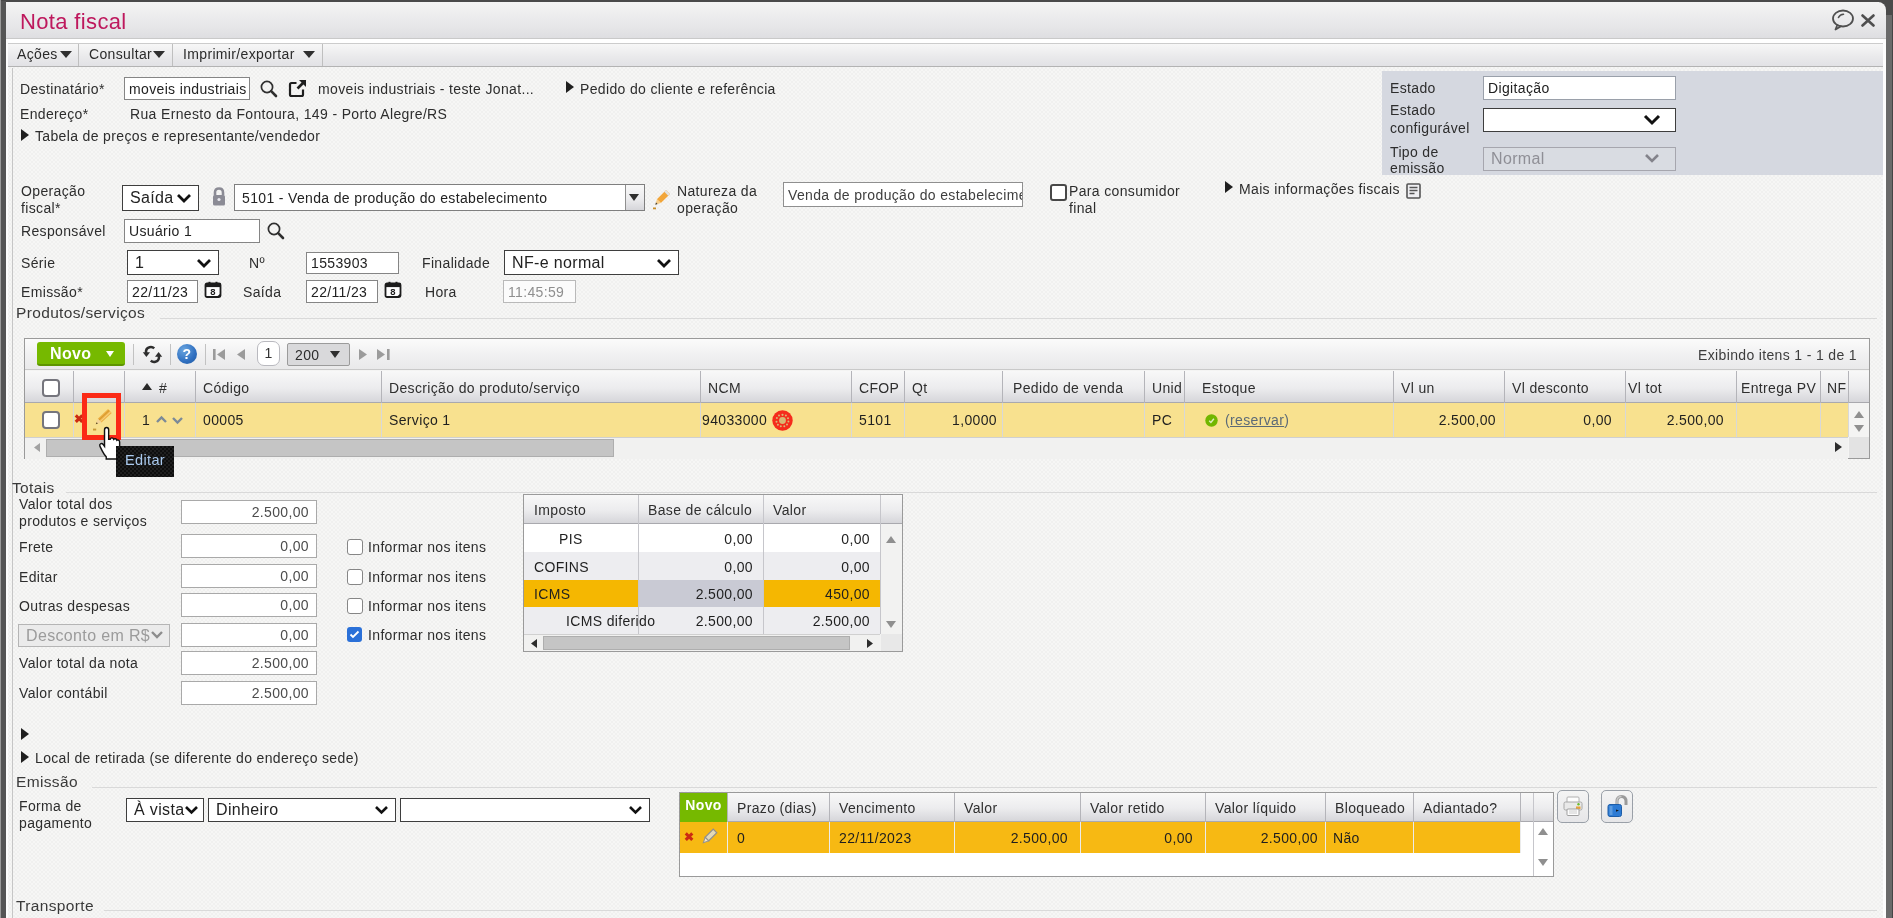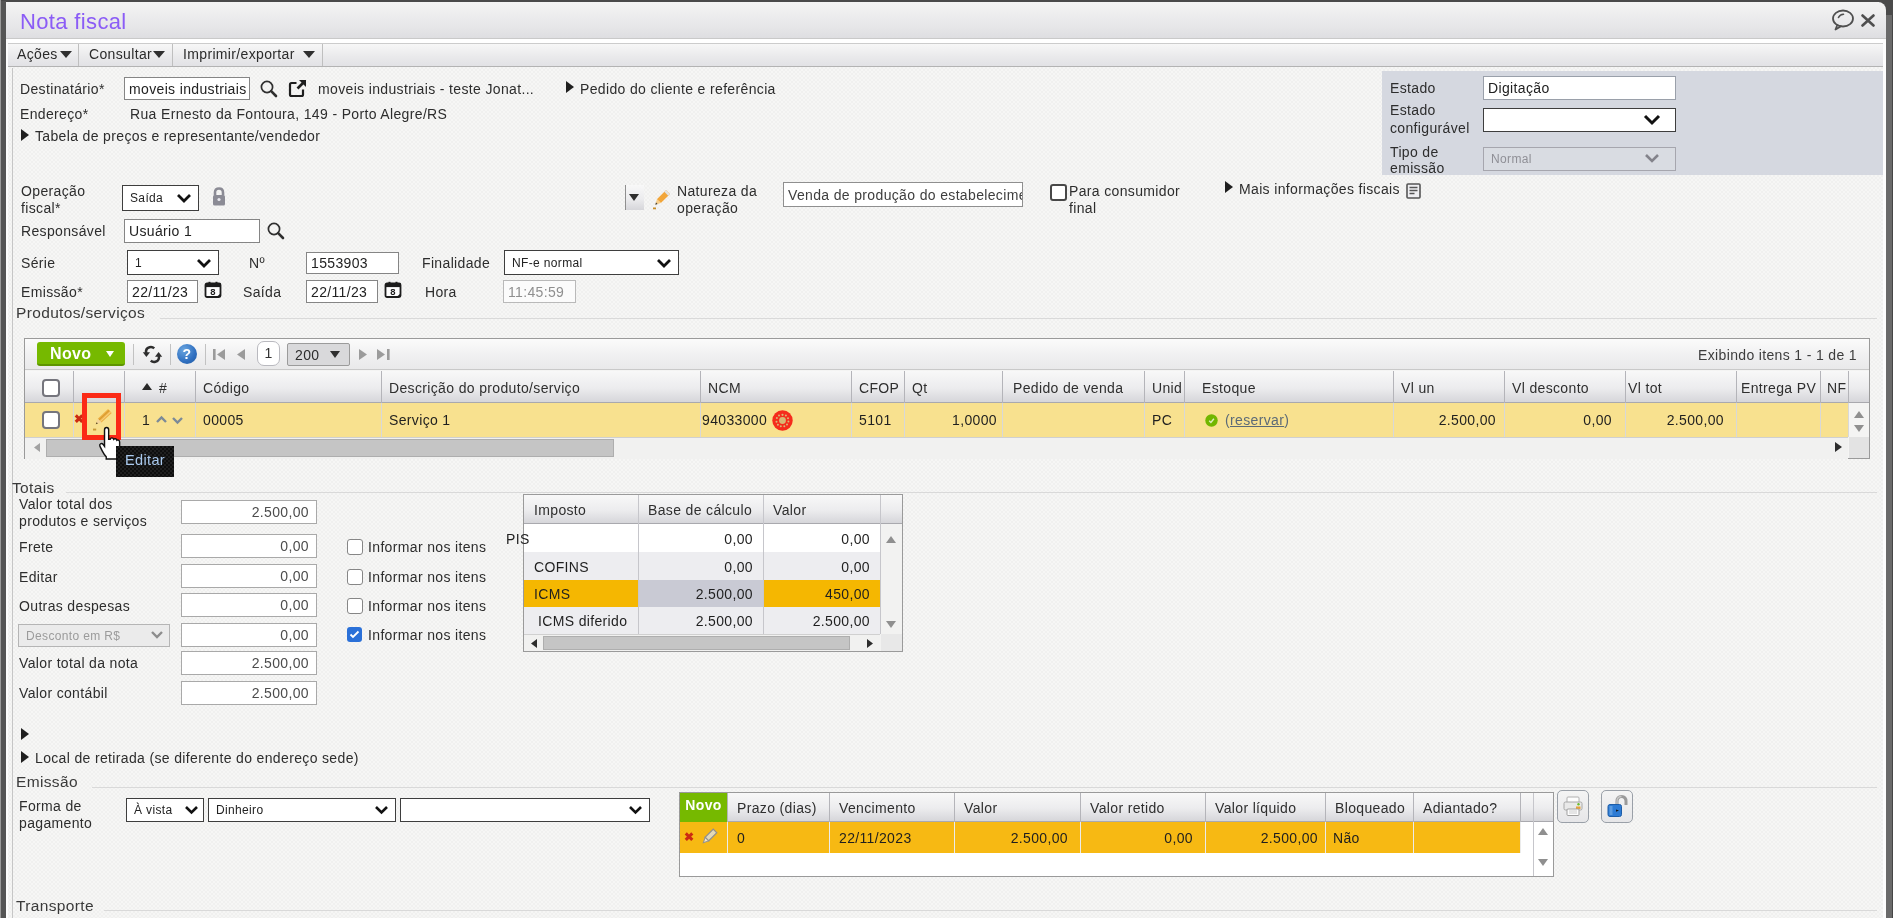--- a/index.html
+++ b/index.html
@@ -2,21 +2,21 @@
 <html><head><meta charset="utf-8">
 <style>
 html,body{margin:0;padding:0}
 body{width:1893px;height:918px;position:relative;overflow:hidden;background:#f2f2f1;font-family:"Liberation Sans",sans-serif;-webkit-font-smoothing:antialiased;letter-spacing:0.35px;background:#f0f0ef;background-image:radial-gradient(rgba(255,255,255,.38) 1px,transparent 1.2px),radial-gradient(rgba(255,255,255,.38) 1px,transparent 1.2px);background-position:0 0,2px 2px;background-size:4px 4px}
 #page{position:absolute;left:0;top:0;width:1893px;height:918px}
 .abs{position:absolute}
 .t{position:absolute;font-size:14px;color:#2d2d2d;white-space:nowrap;line-height:18px}
 .t15{position:absolute;font-size:15.5px;color:#3a3a3a;white-space:nowrap;line-height:19px}
 .inp{position:absolute;background:#fff;border:1px solid #858585;font-size:14px;color:#222;display:flex;align-items:center;padding:0 4px;box-sizing:border-box;white-space:nowrap;overflow:hidden}
 .inpg{position:absolute;background:#fff;border:1px solid #a9a9a9;font-size:14px;color:#4c4c4c;display:flex;align-items:center;justify-content:flex-end;padding:0 7px;box-sizing:border-box;white-space:nowrap}
-.sel{position:absolute;background:#fff;border:1.5px solid #3e3e3e;font-size:12px;color:#222;display:flex;align-items:center;box-sizing:border-box;padding:0 7px;white-space:nowrap}
+.sel{position:absolute;background:#fff;border:1.5px solid #3e3e3e;font-size:16px;color:#222;display:flex;align-items:center;box-sizing:border-box;padding:0 7px;white-space:nowrap}
 .arr{display:inline-block;width:0;height:0;border-left:6px solid transparent;border-right:6px solid transparent;border-top:7px solid #2f2f2f;vertical-align:middle}
 .cb{position:absolute;width:13px;height:13px;border:2px solid #484848;border-radius:3px;background:#fff}
 .fline{position:absolute;height:1px;background:#d9d9d9}
 .vsep{position:absolute;width:1px;background:#b4b4b9}
 .hdrtxt{position:absolute;font-size:14px;color:#2f2f2f;white-space:nowrap}
 .celltxt{position:absolute;font-size:14px;color:#1f1f1f;white-space:nowrap}
 .rnum{position:absolute;font-size:14px;color:#1f1f1f;white-space:nowrap;text-align:right}
 .gr{background:linear-gradient(180deg,#f8f8f8 0%,#ececee 55%,#d6d6da 100%)}
 .tri{position:absolute;width:0;height:0}
 </style></head>
@@ -26,21 +26,21 @@
 <div class="abs" style="left:0;top:0;width:1893px;height:2px;background:#4a4a4a"></div>
 <div class="abs" style="left:0;top:0;width:1px;height:918px;background:#9a9a9a"></div>
 <div class="abs" style="left:1px;top:1px;width:5px;height:917px;background:#555"></div>
 <div class="abs" style="left:6px;top:2px;width:2px;height:916px;background:#fdfdfd"></div>
 <div class="abs" style="left:1883px;top:2px;width:3px;height:916px;background:#fdfdfd"></div>
 <div class="abs" style="left:1886px;top:2px;width:6px;height:916px;background:#6a6a6a"></div>
 <div class="abs" style="left:1892px;top:0;width:1px;height:918px;background:#454545"></div>
 <div class="abs" style="left:1879px;top:0;width:14px;height:15px;background:#4a4a4a"></div>
 
 <div class="abs" style="left:6px;top:2px;width:1880px;height:36px;background:linear-gradient(180deg,#f4f4f4,#e6e6e8 70%,#dedee1);border-bottom:1px solid #c9c9c9;border-top-right-radius:8px"></div>
-<div class="abs" style="left:20px;top:9px;font-size:22px;color:#8b5cf6">Nota fiscal</div>
+<div class="abs" style="left:20px;top:9px;font-size:22px;color:#be185d">Nota fiscal</div>
 <svg class="abs" style="left:1831px;top:9px" width="24" height="22" viewBox="0 0 24 22">
       <ellipse cx="12" cy="9.5" rx="10" ry="8" fill="none" stroke="#4f4f4f" stroke-width="1.8"></ellipse>
       <path d="M6.5 15.5 L4.5 20.5 L10.5 17" fill="none" stroke="#4f4f4f" stroke-width="1.8" stroke-linejoin="round"></path>
       <path d="M7.5 8.5 Q9 5.5 12.5 5.2" fill="none" stroke="#4f4f4f" stroke-width="1.6" stroke-linecap="round"></path>
     </svg>
 <svg class="abs" style="left:1861px;top:14px" width="14" height="13" viewBox="0 0 14 13">
       <path d="M1.5 1.5 L12.5 11.5 M12.5 1.5 L1.5 11.5" stroke="#4f4f4f" stroke-width="2.6" stroke-linecap="round"></path>
     </svg>
 
 <div class="abs" style="left:8px;top:39px;width:1875px;height:4px;background:#ffffff"></div>
@@ -97,20 +97,21 @@
 <div class="t" style="left:21px;top:199px">fiscal*</div>
 <div class="sel" style="left:122px;top:185px;width:77px;height:26px">Saída</div>
 <svg class="abs" style="left:176px;top:193px" width="16" height="11" viewBox="0 0 16 11">
       <path d="M2 2 L8 8 L14 2" fill="none" stroke="#111" stroke-width="2.8"></path>
     </svg>
 <svg class="abs" style="left:211px;top:186px" width="16" height="21" viewBox="0 0 16 21">
       <path d="M4 9 V6.5 Q4 2.5 8 2.5 Q12 2.5 12 6.5 V9" fill="none" stroke="#8b8b95" stroke-width="2.6"></path>
       <rect x="2" y="9" width="12" height="10.5" rx="1.5" fill="#8b8b95"></rect>
       <circle cx="8" cy="13.5" r="1.6" fill="#e8e8ee"></circle>
     </svg>
+<div class="inp" style="left:234px;top:184px;width:411px;height:27px;border-color:#7f7f7f;padding-left:7px">5101 - Venda de produção do estabelecimento</div>
 <div class="abs gr" style="left:625px;top:185px;width:19px;height:25px;border-left:1px solid #8f8f8f;box-sizing:border-box"></div>
 <span class="arr" style="position:absolute;left:629px;top:194px;border-left-width:5.5px;border-right-width:5.5px"></span>
 <svg class="abs" style="left:651px;top:188px" width="20" height="22" viewBox="0 0 20 22">
       <g transform="rotate(45 10 11)">
         <rect x="7.2" y="1" width="5.6" height="13" fill="#f2a63a"></rect>
         <rect x="7.2" y="1" width="5.6" height="2.6" fill="#e2e2e2"></rect>
         <path d="M7.2 14 L10 19 L12.8 14 Z" fill="#f7ce8a"></path>
         <path d="M8.9 17 L10 19 L11.1 17 Z" fill="#333"></path>
       </g>
       <rect x="2" y="19.5" width="3" height="1.8" fill="#c98f2d"></rect>
@@ -383,30 +384,30 @@
 <div class="abs" style="left:524px;top:552px;width:356px;height:28px;background:#ededf0"></div>
 <div class="abs" style="left:524px;top:580px;width:356px;height:27px;background:#f5b701"></div>
 <div class="abs" style="left:638px;top:580px;width:125px;height:27px;background:#c9cad4"></div>
 <div class="abs" style="left:524px;top:607px;width:356px;height:27px;background:#ededf0"></div>
 <div class="vsep" style="left:638px;top:495px;height:139px;background:#c6c6cb"></div>
 <div class="vsep" style="left:763px;top:495px;height:139px;background:#c6c6cb"></div>
 <div class="vsep" style="left:880px;top:495px;height:139px;background:#c6c6cb"></div>
 <div class="hdrtxt" style="left:534px;top:502px">Imposto</div>
 <div class="hdrtxt" style="left:648px;top:502px">Base de cálculo</div>
 <div class="hdrtxt" style="left:773px;top:502px">Valor</div>
-<div class="celltxt" style="left:506px;top:531px">PIS</div>
+<div class="celltxt" style="left:559px;top:531px">PIS</div>
 <div class="rnum" style="left:653px;top:531px;width:100px">0,00</div>
 <div class="rnum" style="left:770px;top:531px;width:100px">0,00</div>
 <div class="celltxt" style="left:534px;top:559px">COFINS</div>
 <div class="rnum" style="left:653px;top:559px;width:100px">0,00</div>
 <div class="rnum" style="left:770px;top:559px;width:100px">0,00</div>
 <div class="celltxt" style="left:534px;top:586px">ICMS</div>
 <div class="rnum" style="left:653px;top:586px;width:100px">2.500,00</div>
 <div class="rnum" style="left:770px;top:586px;width:100px">450,00</div>
-<div class="celltxt" style="left:538px;top:613px">ICMS diferido</div>
+<div class="celltxt" style="left:566px;top:613px">ICMS diferido</div>
 <div class="rnum" style="left:653px;top:613px;width:100px">2.500,00</div>
 <div class="rnum" style="left:770px;top:613px;width:100px">2.500,00</div>
 
 <div class="abs" style="left:524px;top:634px;width:356px;height:17px;background:#f1f1f0;border-top:1px solid #d0d0d0;box-sizing:border-box"></div>
 <svg class="abs" style="left:530px;top:638px" width="8" height="11" viewBox="0 0 8 11">
       <path d="M7 1 L7 10 L1 5.5 Z" fill="#2d2d2d"></path>
     </svg>
 <div class="abs" style="left:543px;top:636px;width:307px;height:14px;background:#c5c5c5;border:1px solid #aeaeae;box-sizing:border-box"></div>
 <svg class="abs" style="left:866px;top:638px" width="8" height="11" viewBox="0 0 8 11">
       <path d="M1 1 L1 10 L7 5.5 Z" fill="#2d2d2d"></path>

